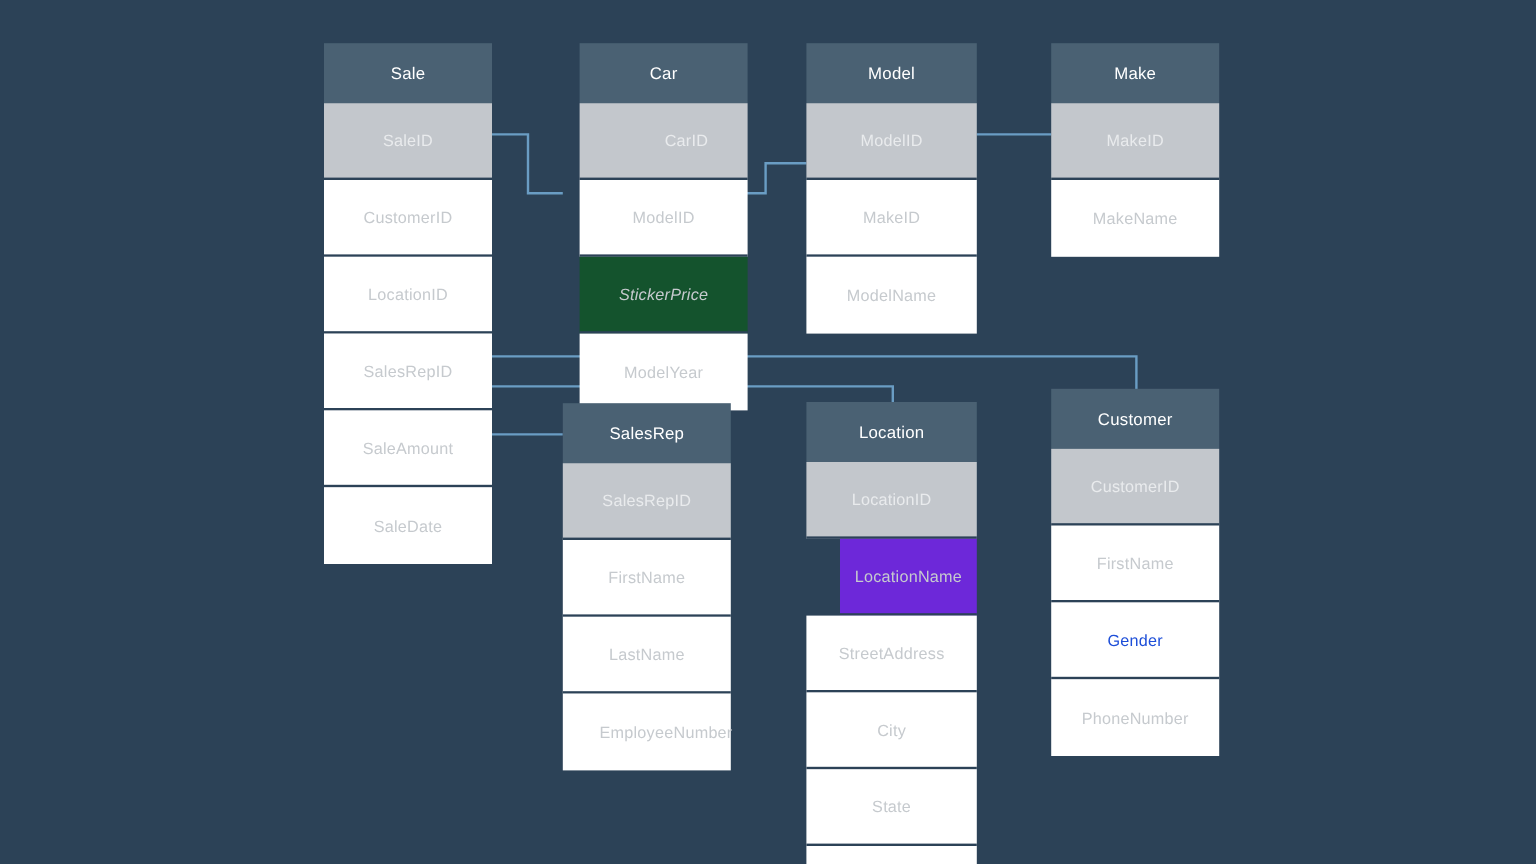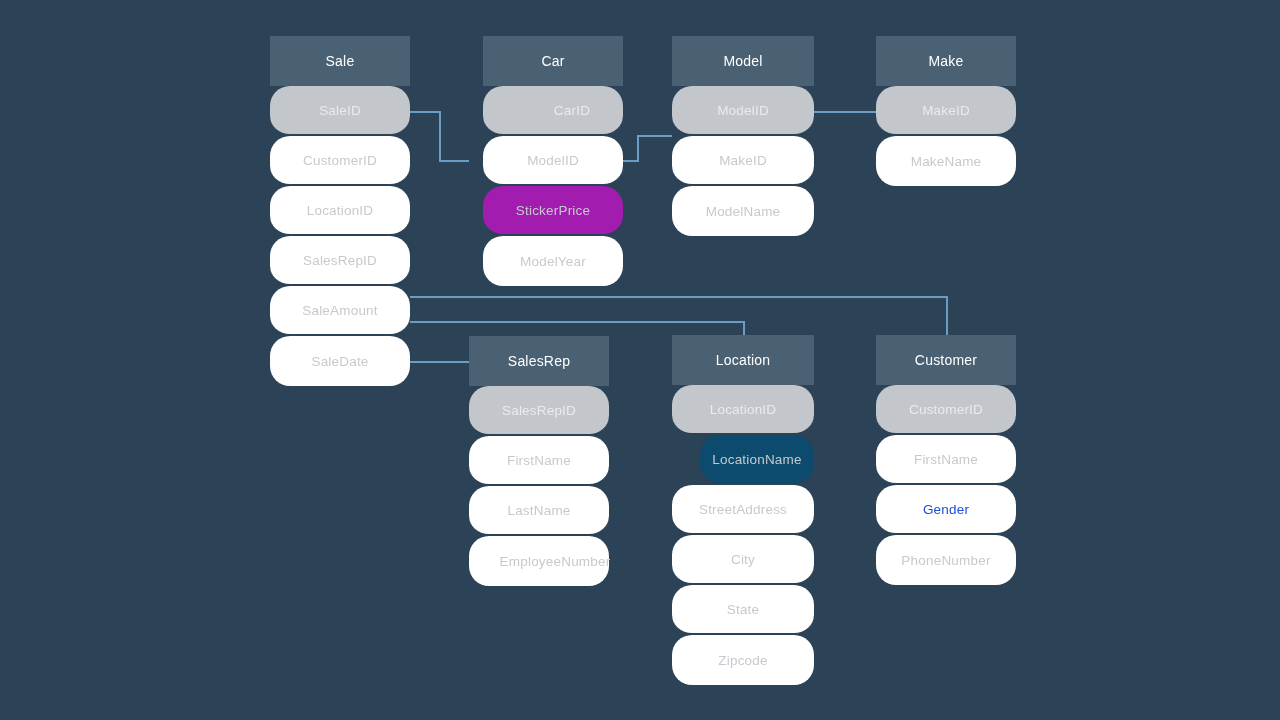--- a/index.html
+++ b/index.html
@@ -34,31 +34,30 @@
     background: #4a6173;
     color: #ffffff;
     font-size: 14px;
     display: flex;
     align-items: center;
     justify-content: center;
     letter-spacing: 0.2px;
     box-sizing: border-box;
   }
   .field {
-    height: 50px;
+    height: 64px;
     background: #ffffff;
     color: #c6cace;
     font-size: 13.5px;
     display: flex;
     align-items: center;
     justify-content: center;
     box-sizing: border-box;
     border-bottom: 2px solid #2c4257;
     letter-spacing: 0.2px;
-    border-radius: 20px;
   }
   .field.pk {
     background: #c3c7cc;
     color: #e9ebed;
     border-bottom: 2px solid #2c4257;
   }
   .field.last {
     border-bottom: none;
   }
 </style>
@@ -83,21 +82,21 @@
         <div class="field" style="background: rgb(255, 255, 255); color: rgb(198, 202, 206);">CustomerID</div>
         <div class="field" style="background: rgb(255, 255, 255); color: rgb(198, 202, 206);">LocationID</div>
         <div class="field" style="background: rgb(255, 255, 255); color: rgb(198, 202, 206);">SalesRepID</div>
         <div class="field" style="background: rgb(255, 255, 255); color: rgb(198, 202, 206);">SaleAmount</div>
         <div class="field last" style="background: rgb(255, 255, 255); color: rgb(198, 202, 206);">SaleDate</div>
       </div>
       <div class="entity" style="left: 483px; top: 36px; width: 140px;">
         <div class="entity-header" style="background: rgb(74, 97, 115);">Car</div>
         <div class="field pk" style="background: rgb(195, 199, 204); padding-left: 38px;">CarID</div>
         <div class="field" style="background: rgb(255, 255, 255); color: rgb(198, 202, 206);">ModelID</div>
-        <div class="field" style="background: #a21caf; color: rgb(198, 202, 206);">StickerPrice</div>
+        <div class="field" style="background: #14532d; color: rgb(198, 202, 206); font-style: italic;">StickerPrice</div>
         <div class="field last" style="background: rgb(255, 255, 255); color: rgb(198, 202, 206);">ModelYear</div>
       </div>
       <div class="entity" style="left: 672px; top: 36px; width: 142px;">
         <div class="entity-header" style="background: rgb(74, 97, 115);">Model</div>
         <div class="field pk" style="background: rgb(195, 199, 204);">ModelID</div>
         <div class="field" style="background: rgb(255, 255, 255); color: rgb(198, 202, 206);">MakeID</div>
         <div class="field last" style="background: rgb(255, 255, 255); color: rgb(198, 202, 206);">ModelName</div>
       </div>
       <div class="entity" style="left: 876px; top: 36px; width: 140px;">
         <div class="entity-header" style="background: rgb(74, 97, 115);">Make</div>
@@ -107,27 +106,27 @@
       <div class="entity" style="left: 469px; top: 336px; width: 140px;">
         <div class="entity-header" style="background: rgb(74, 97, 115);">SalesRep</div>
         <div class="field pk" style="background: rgb(195, 199, 204);">SalesRepID</div>
         <div class="field" style="background: rgb(255, 255, 255); color: rgb(198, 202, 206);">FirstName</div>
         <div class="field" style="background: rgb(255, 255, 255); color: rgb(198, 202, 206);">LastName</div>
         <div class="field last" style="background: rgb(255, 255, 255); color: rgb(198, 202, 206); padding-left: 32px;">EmployeeNumber</div>
       </div>
       <div class="entity" style="left: 672px; top: 335px; width: 142px;">
         <div class="entity-header" style="background: rgb(74, 97, 115);">Location</div>
         <div class="field pk" style="background: rgb(195, 199, 204);">LocationID</div>
-        <div class="field" style="background: #0c4a6e; color: rgb(198, 202, 206); margin-left: 28px;">LocationName</div>
+        <div class="field" style="background: #6d28d9; color: rgb(198, 202, 206); margin-left: 28px;">LocationName</div>
         <div class="field" style="background: rgb(255, 255, 255); color: rgb(198, 202, 206);">StreetAddress</div>
         <div class="field" style="background: rgb(255, 255, 255); color: rgb(198, 202, 206);">City</div>
         <div class="field" style="background: rgb(255, 255, 255); color: rgb(198, 202, 206);">State</div>
         <div class="field last" style="background: rgb(255, 255, 255); color: rgb(198, 202, 206);">Zipcode</div>
       </div>
-      <div class="entity" style="left: 876px; top: 335px; width: 140px;">
+      <div class="entity" style="left: 876px; top: 324px; width: 140px;">
         <div class="entity-header" style="background: rgb(74, 97, 115);">Customer</div>
         <div class="field pk" style="background: rgb(195, 199, 204);">CustomerID</div>
         <div class="field" style="background: rgb(255, 255, 255); color: rgb(198, 202, 206);">FirstName</div>
         <div class="field" style="background: rgb(255, 255, 255); color: #1d4ed8;">Gender</div>
         <div class="field last" style="background: rgb(255, 255, 255); color: rgb(198, 202, 206);">PhoneNumber</div>
       </div>
     </div>
 
 </div>
 

